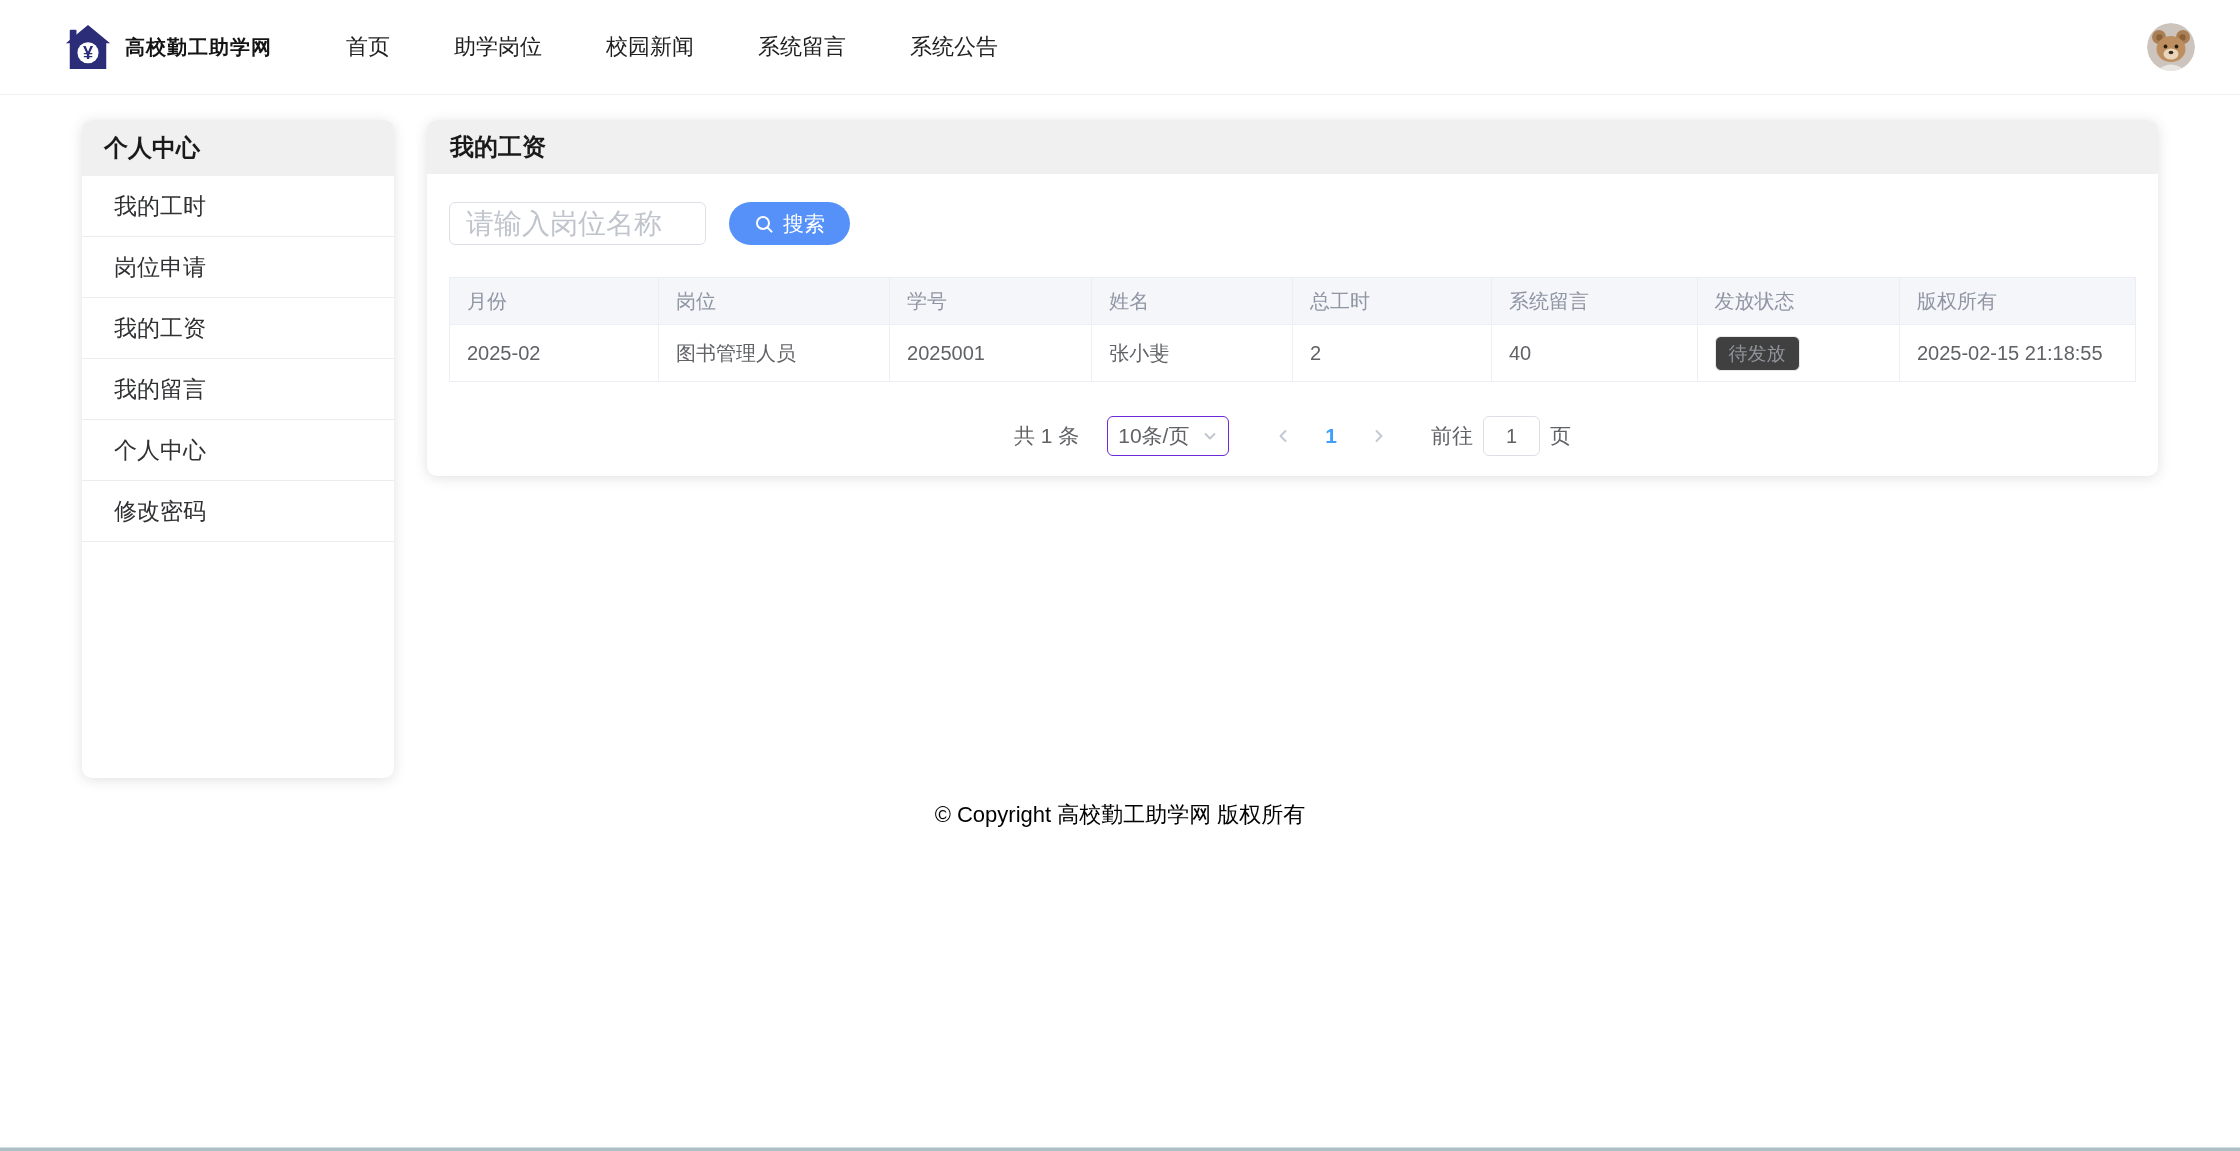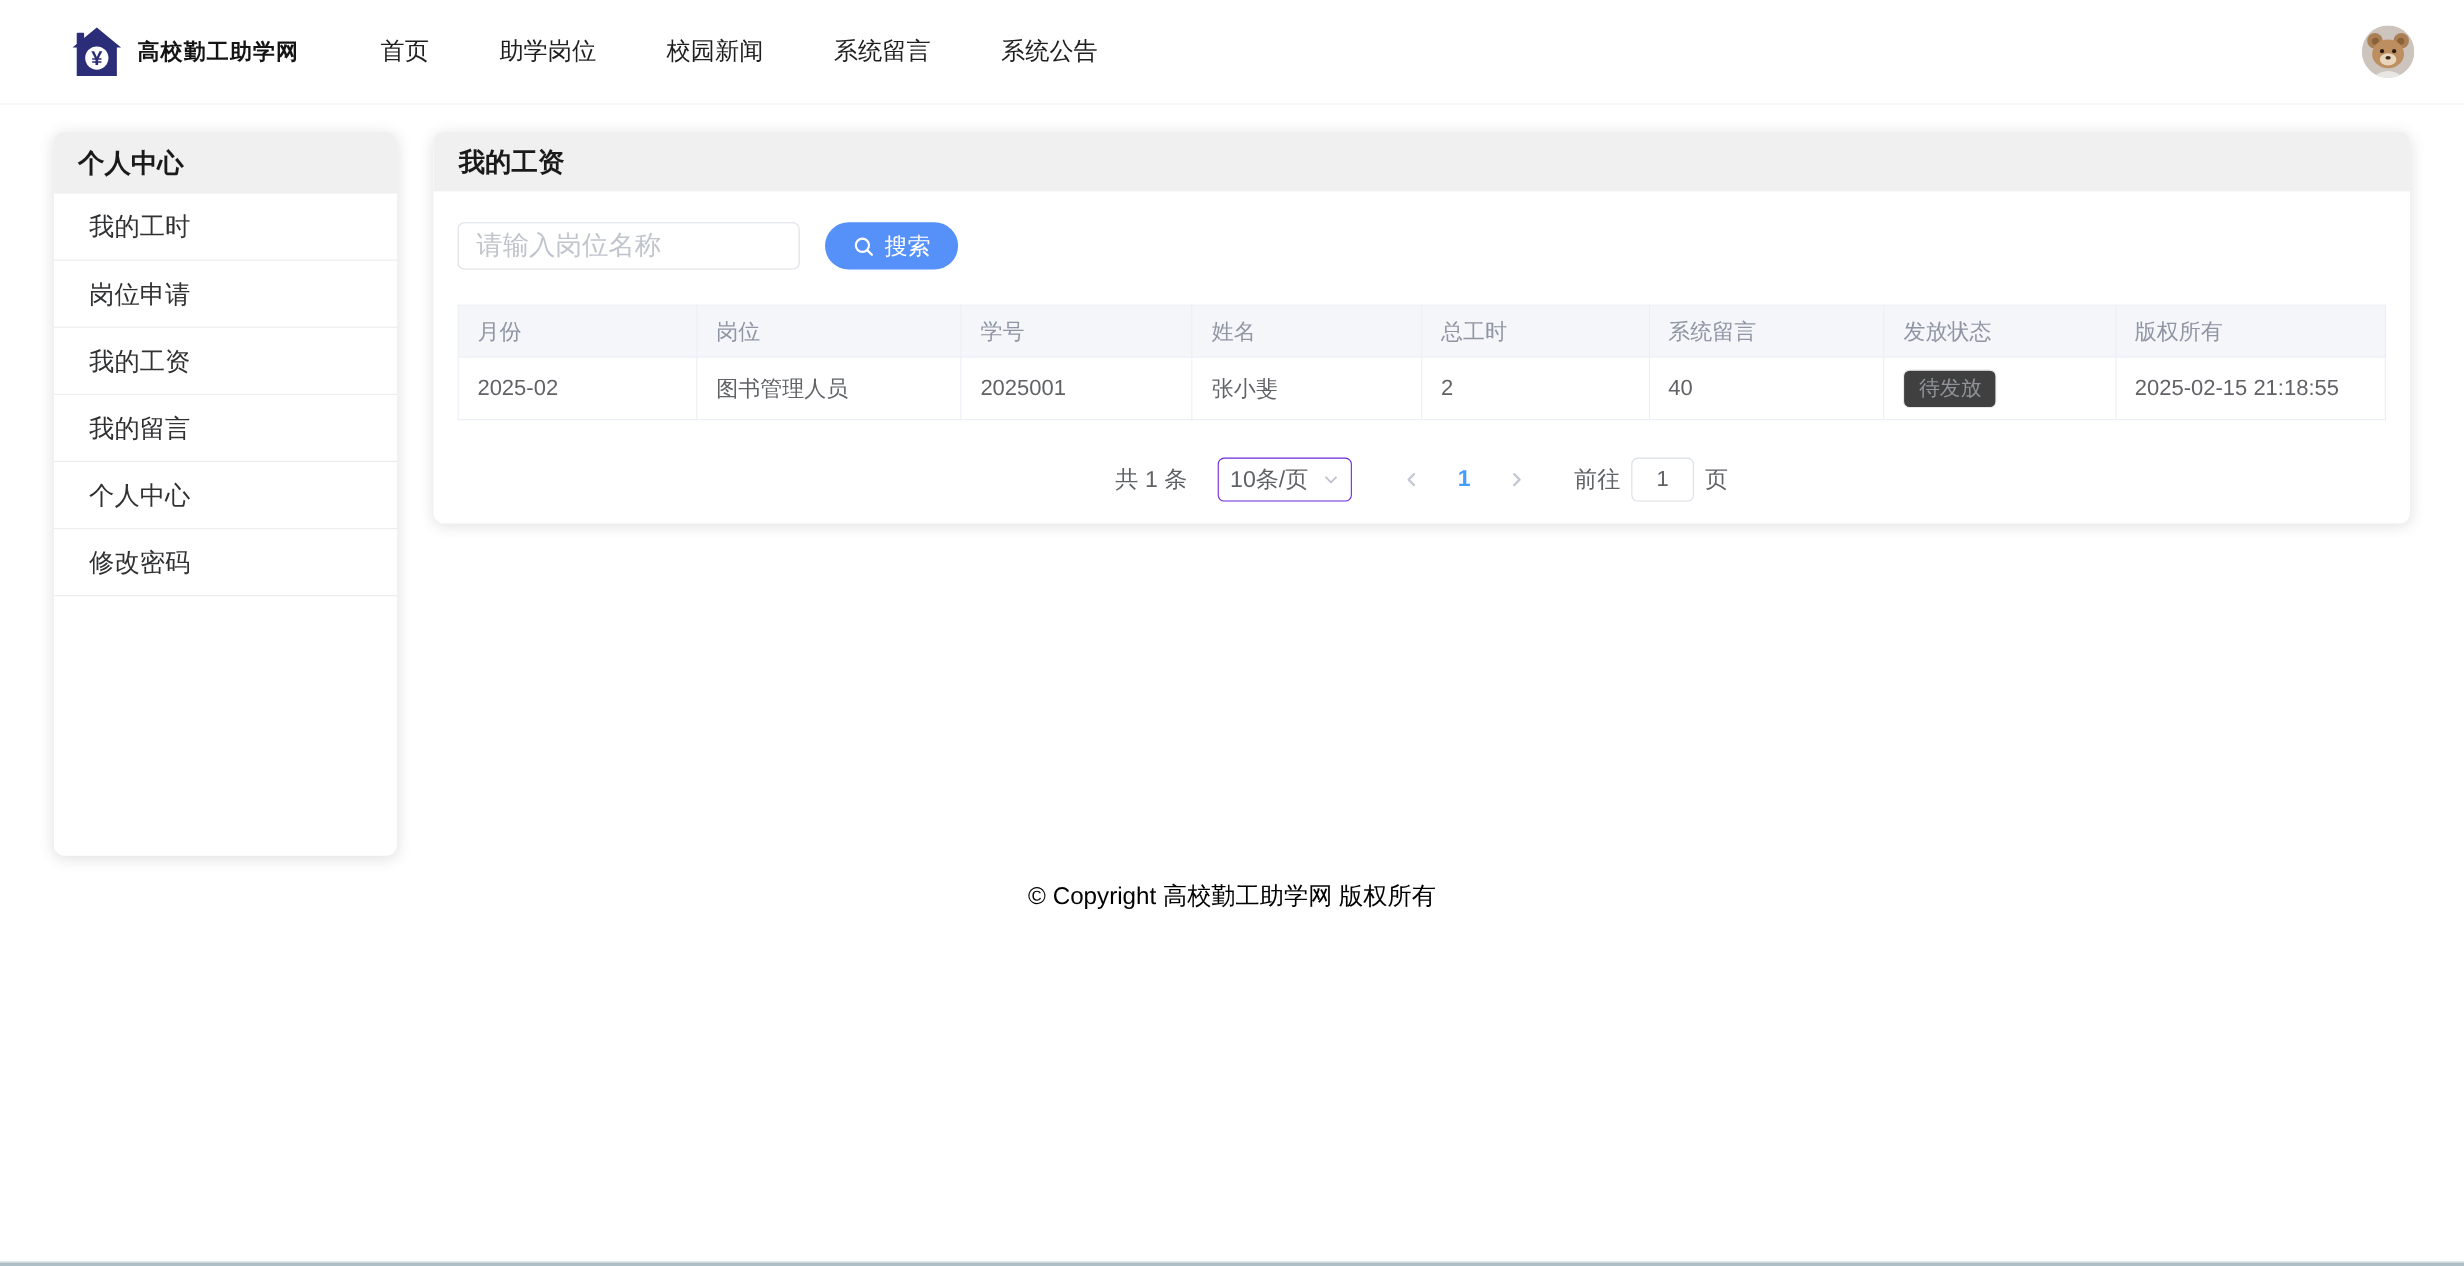--- a/index.html
+++ b/index.html
@@ -17,21 +17,21 @@
   .brand { display:flex; align-items:center; gap:13px; }
   .brand-title { font-size:20px; font-weight:bold; color:#141414; letter-spacing:1px; }
   .main-nav { display:flex; margin-left:74px; gap:64px; }
   .main-nav a { font-size:22px; color:#1f1f1f; text-decoration:none; cursor:pointer; }
   .avatar {
     margin-left:auto; width:48px; height:48px; border-radius:50%;
     overflow:hidden; cursor:pointer; flex-shrink:0;
   }
 
   
-  .layout { display:flex; gap:33px; padding:25px 49px 0; align-items:flex-start; }
+  .layout { display:flex; gap:33px; padding:25px 82px 0; align-items:flex-start; }
   .card {
     background:#fff; border-radius:10px;
     box-shadow:0 2px 14px rgba(0,0,0,0.12); overflow:hidden;
   }
 
   
   .sidebar { width:312px; height:658px; flex-shrink:0; }
   .side-header {
     height:56px; background:#f0f0f0; display:flex; align-items:center;
     padding-left:22px; font-size:24px; font-weight:bold; color:#1a1a1a;
@@ -44,22 +44,22 @@
   
   .panel { flex:1; height:356px; }
   .panel-header {
     height:54px; background:#f0f0f0; display:flex; align-items:center;
     padding-left:23px; font-size:24px; font-weight:bold; color:#1a1a1a;
   }
   .panel-body { padding:28px 22px 0; }
 
   .search-row { display:flex; align-items:center; gap:23px; margin-bottom:32px; }
   .search-input {
-    width:311px; height:43px; border:1px solid #dcdfe6; border-radius:6px;
-    padding:0 16px; font-size:24px; color:#0f172a; outline:none;
+    width:257px; height:43px; border:1px solid #dcdfe6; border-radius:6px;
+    padding:0 16px; font-size:28px; color:#0f172a; outline:none;
     font-family:"Liberation Sans", sans-serif;
   }
   .search-input::placeholder { color:#c0c4cc; }
   .search-btn {
     height:43px; padding:0 25px; border:none; border-radius:22px;
     background:#5591f8; color:#fff; font-size:21px; display:flex;
     align-items:center; gap:9px; cursor:pointer;
     font-family:"Liberation Sans", sans-serif;
   }
 

